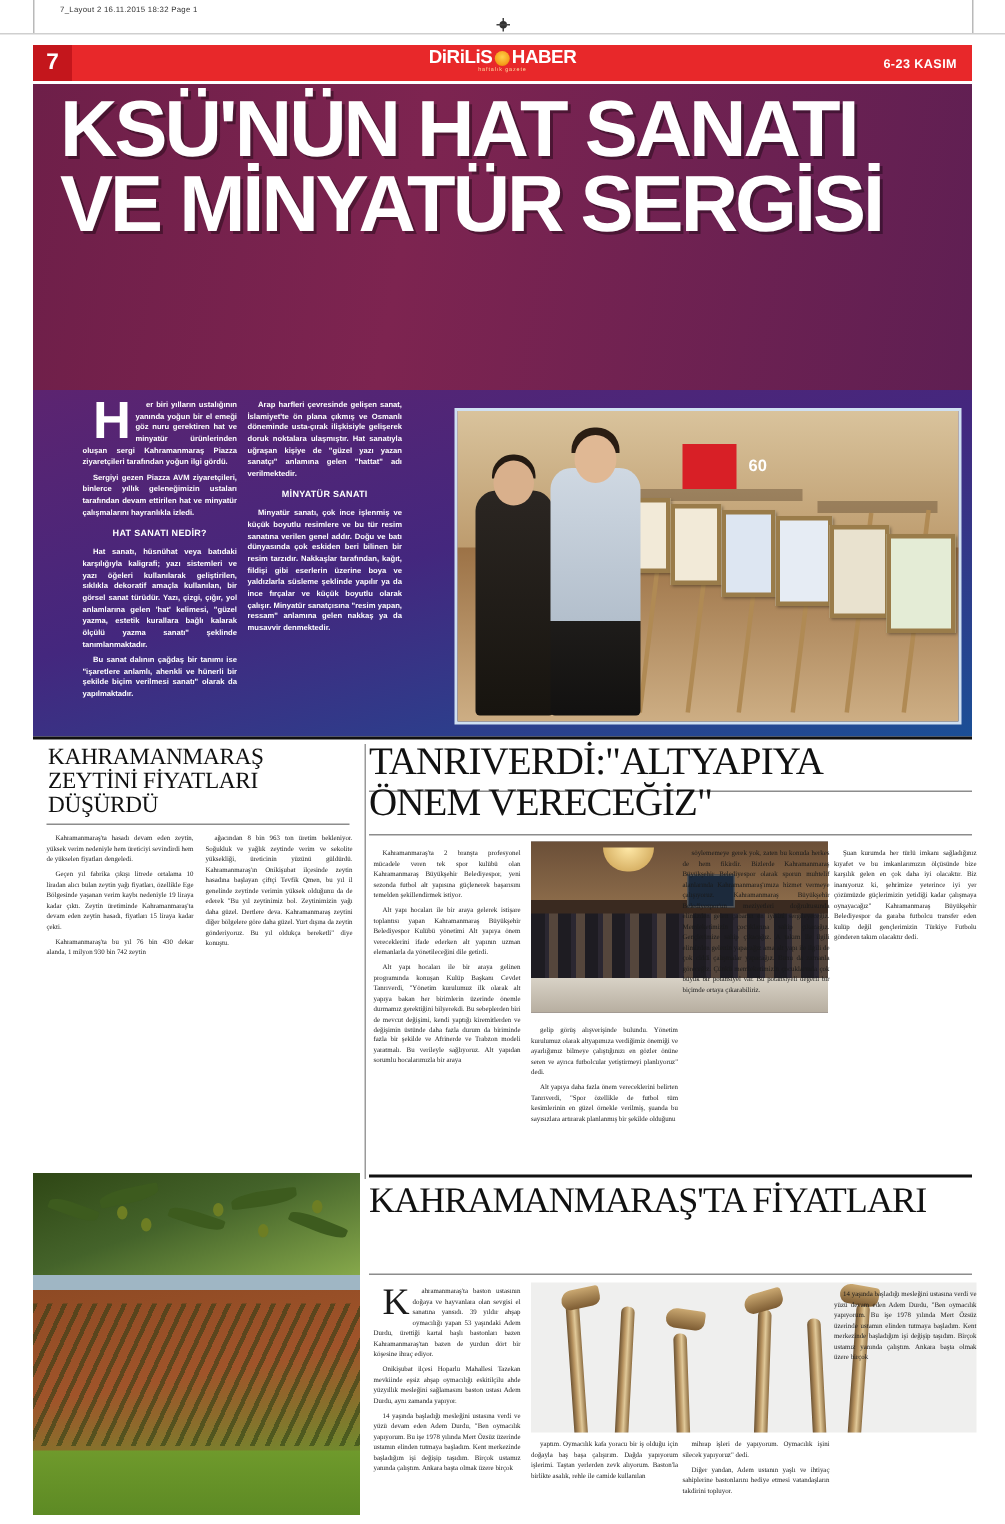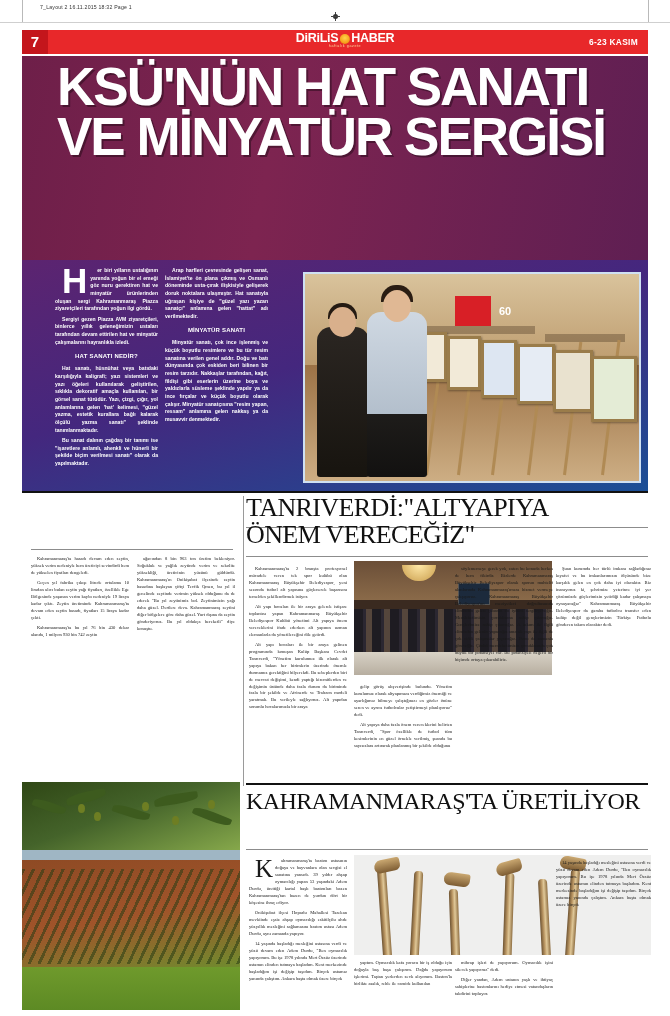--- a/index.html
+++ b/index.html
@@ -14,32 +14,32 @@
   .reg-mark{position:absolute;left:331px;top:12px;width:9px;height:9px;}
   .reg-mark:before,.reg-mark:after{content:"";position:absolute;background:#444;}
   .reg-mark:before{left:4px;top:0;width:1px;height:9px;}
   .reg-mark:after{top:4px;left:0;height:1px;width:9px;}
   .reg-dot{position:absolute;left:2px;top:2px;width:5px;height:5px;border-radius:50%;background:#333;}
 
   
   .masthead{position:absolute;left:22px;top:30px;width:626px;height:24px;background:#e8282a;}
   .pagenum{position:absolute;left:0;top:0;width:26px;height:24px;background:#c4161c;color:#fff;
            font-weight:bold;font-size:15px;line-height:24px;text-align:center;font-family:"Liberation Sans",sans-serif;}
-  .logo{position:absolute;left:50%;top:1px;transform:translateX(-50%);text-align:center;margin-left:10px;}
+  .logo{position:absolute;left:50%;top:1px;transform:translateX(-50%);text-align:center;}
   .logo-main{font-family:"Liberation Sans",sans-serif;font-weight:bold;font-size:12.5px;color:#fff;letter-spacing:-.3px;white-space:nowrap;}
   .logo-main .sep{display:inline-block;width:13px;}
   .logo-sun{position:absolute;left:50%;top:3px;margin-left:-5px;width:10px;height:10px;border-radius:50%;
             background:radial-gradient(circle at 50% 40%, #ffd24a 0%, #f6a21e 60%, #e07000 100%);}
   .logo-sub{font-size:3.6px;color:#ffd9a0;letter-spacing:.6px;margin-top:-1px;}
   .mast-date{position:absolute;right:10px;top:0;line-height:24px;color:#fff;font-weight:bold;font-size:8.4px;letter-spacing:.3px;}
 
   
   .hero{position:absolute;left:22px;top:56px;width:626px;height:204px;
         background:linear-gradient(100deg,#6e1f49 0%,#7d2450 40%,#5f1f53 100%);}
-  .hero-title{position:absolute;left:35px;top:6px;width:600px;color:#fff;font-weight:bold;
+  .hero-title{position:absolute;left:18px;top:6px;width:600px;color:#fff;font-weight:bold;
         font-family:"Liberation Sans",sans-serif;font-size:53px;line-height:.95;letter-spacing:-2px;
         text-shadow:2px 2px 0 rgba(0,0,0,.35);}
   .hero-title .l2{display:block;}
   .hero-deck{position:absolute;left:40px;top:155px;width:580px;color:#fff;font-weight:bold;
         font-size:11.6px;line-height:1.28;letter-spacing:-.1px;}
 
   
   .storyband{position:absolute;left:22px;top:260px;width:626px;height:231px;
         background:linear-gradient(165deg,#5c2470 0%,#44277e 45%,#1b4f96 100%);}
   .sb-col{position:absolute;top:7px;width:103px;color:#fff;font-size:5.1px;line-height:1.5;text-align:justify;
@@ -209,20 +209,21 @@
   </div>
 
   <div class="rule" style="left:22px;top:491px;width:626px;height:2px;"></div>
   <div class="vrule" style="left:243px;top:496px;height:290px;"></div>
   <div class="rule" style="left:246px;top:783px;width:402px;height:2px;"></div>
   <div class="rule-thin" style="left:246px;top:527px;width:402px;"></div>
   <div class="rule-thin" style="left:246px;top:556px;width:402px;"></div>
   <div class="rule-thin" style="left:246px;top:849px;width:402px;"></div>
   <div class="rule-thin" style="left:31px;top:549px;width:202px;"></div>
 
+  <div class="olive-head"><span>KAHRAMANMARAŞ ZEYTİNİ FİYATLARI DÜŞÜRDÜ</span></div>
   <div class="olive-body c1">
     <p>Kahramanmaraş'ta hasadı devam eden zeytin, yüksek verim nedeniyle hem üreticiyi sevindirdi hem de yükselen fiyatları dengeledi.</p>
     <p>Geçen yıl fabrika çıkışı litrede ortalama 10 liradan alıcı bulan zeytin yağı fiyatları, özellikle Ege Bölgesinde yaşanan verim kaybı nedeniyle 19 liraya kadar çıktı. Zeytin üretiminde Kahramanmaraş'ta devam eden zeytin hasadı, fiyatları 15 liraya kadar çekti.</p>
     <p>Kahramanmaraş'ta bu yıl 76 bin 430 dekar alanda, 1 milyon 930 bin 742 zeytin</p>
   </div>
   <div class="olive-body c2">
     <p>ağacından 8 bin 963 ton üretim bekleniyor. Soğukluk ve yağlık zeytinde verim ve sekolite yüksekliği, üreticinin yüzünü güldürdü. Kahramanmaraş'ın Onikişubat ilçesinde zeytin hasadına başlayan çiftçi Tevfik Qmen, bu yıl il genelinde zeytinde verimin yüksek olduğunu da de ederek "Bu yıl zeytinimiz bol. Zeytinimizin yağı daha güzel. Dertlere deva. Kahramanmaraş zeytini diğer bölgelere göre daha güzel. Yurt dışına da zeytin gönderiyoruz. Bu yıl oldukça bereketli" diye konuştu.</p>
   </div>
   <div class="olive-photo">
     <div class="ol-sky"></div>
@@ -265,21 +266,21 @@
     <p>Alt yapıya daha fazla önem vereceklerini belirten Tanrıverdi, "Spor özellikle de futbol tüm kesimlerinin en güzel örnekle verilmiş, şuanda bu sayısızlara artırarak planlanmış bir şekilde olduğunu</p>
   </div>
   <div class="tv-body tv-c3">
     <p>söylememeye gerek yok, zaten bu konuda herkes de hem fikirdir. Bizlerde Kahramanmaraş Büyükşehir Belediyespor olarak sporun muhtelif alanlarında Kahramanmaraş'ımıza hizmet vermeye çalışıyoruz. Kahramanmaraş Büyükşehir Belediyespor'un meziyetleri doğrultusunda elimizden gelen çabanın en iyisini sergileyeceğiz. Memleketimizin çocuklarına sahip çıkacağız. Gençlerimize sahip çıkacağız. A takım ile ilgili elimizden gelenin yapacağız ama alt yapı ile ilgili de çok ciddi çalışmalar yapacağız. Bunu da zamanla göreceğiz. Çünkü memleketimizin çocuklarında çok büyük bir potansiyel var. Bu potansiyeli değerli bir biçimde ortaya çıkarabiliriz.</p>
   </div>
   <div class="tv-body tv-c4">
     <p>Şuan kurumda her türlü imkanı sağladığınız kıyafet ve bu imkanlarımızın ölçüsünde bize karşılık gelen en çok daha iyi olacaktır. Biz inanıyoruz ki, şehrimize yeterince iyi yer çözümüzde güçlerimizin yetidiği kadar çalışmaya oynayacağız" Kahramanmaraş Büyükşehir Belediyespor da garaba futbolcu transfer eden kulüp değil gençlerimizin Türkiye Futbolu gönderen takım olacaktır dedi.</p>
   </div>
 
   <div class="bt-head">
-    <div>KAHRAMANMARAŞ'TA ÜRETİLİYOR</div>
+    <div>KAHRAMANMARAŞ'TA FİYATLARI</div>
   </div>
   <div class="bt-body bt-c1">
     <p><span class="bt-dropcap">K</span><span>ahramanmaraş'ta baston ustasının doğaya ve hayvanlara olan sevgisi el sanatına yansıdı. 39 yıldır ahşap oymacılığı yapan 53 yaşındaki Adem Durdu, ürettiği kartal başlı bastonları bazen Kahramanmaraş'tan bazen de yurdun dört bir köşesine ihraç ediyor.</span></p>
     <p>Onikişubat ilçesi Hoparlu Mahallesi Tazekan mevkiinde eşsiz ahşap oymacılığı eskitilçilu ahde yüzyıllık mesleğini sağlamasını baston ustası Adem Durdu, aynı zamanda yapıyor.</p>
     <p>14 yaşında başladığı mesleğini ustasına verdi ve yüzü devam eden Adem Durdu, "Ben oymacılık yapıyorum. Bu işe 1978 yılında Mert Özsüz üzerinde ustamın elinden tutmaya başladım. Kent merkezinde başladığım işi değişip taşıdım. Birçok ustamız yanında çalıştım. Ankara başta olmak üzere birçok</p>
   </div>
   <div class="bt-photo">
     <div class="stick" style="left:26px;height:92px;transform:rotate(-4deg);"></div>
     <div class="stick" style="left:58px;height:88px;transform:rotate(3deg);"></div>
     <div class="stick" style="left:96px;height:70px;transform:rotate(-2deg);"></div>

